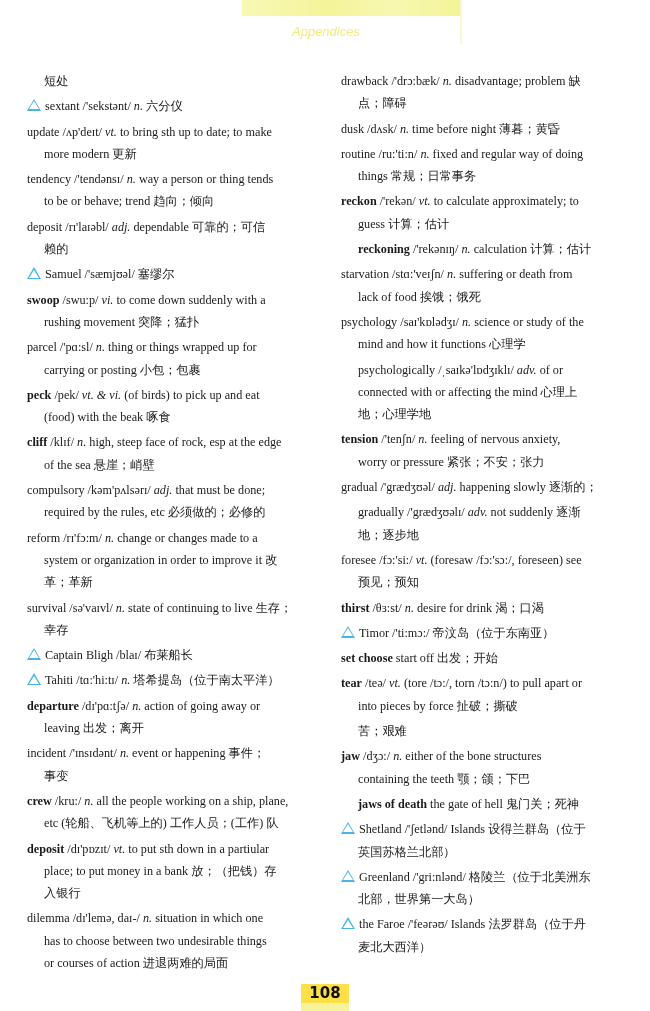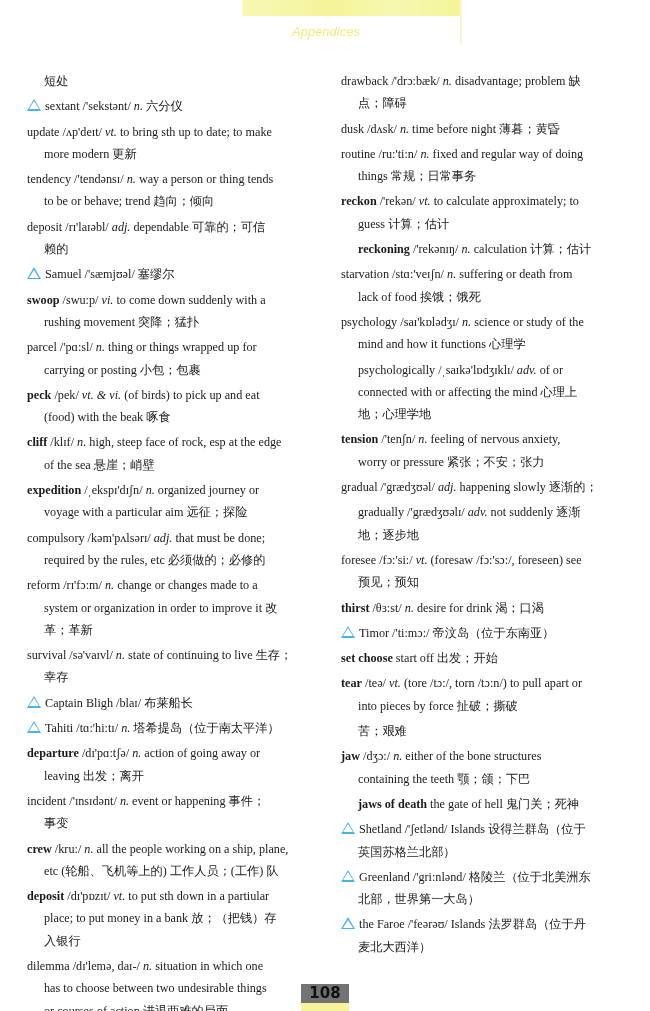--- a/index.html
+++ b/index.html
@@ -39,21 +39,21 @@
     }
     .tri::after {
       content: ""; position: absolute; left: -5px; top: 2.2px;
       border-left: 5px solid transparent; border-right: 5px solid transparent;
       border-bottom: 8.5px solid #ffffff;
     }
     .page-num-box {
       position: absolute; left: 301px; top: 984px; width: 48px; height: 27px;
     }
     .page-num {
-      position: absolute; left: 0; top: 0; width: 48px; height: 19px; background: #737373;
+      position: absolute; left: 0; top: 0; width: 48px; height: 19px; background: #fde047;
       text-align: center; font-family: "DejaVu Sans", sans-serif; font-weight: bold;
       font-size: 15px; line-height: 19px; color: #111;
     }
     .page-num-strip {
       position: absolute; left: 0; top: 19px; width: 48px; height: 8px; background: #f6f39a;
     }
   </style>
 </head>
 <body>
 
@@ -91,24 +91,20 @@
       <span class="line"><span class="hw">parcel</span> <span class="pron">/'pɑ:sl/</span> <span class="pos">n.</span> <span class="def">thing or things wrapped up for</span></span>
       <span class="line cont">carrying or posting 小包；包裹</span>
     </div>
     <div class="entry">
       <span class="line"><span class="hw bold">peck</span> <span class="pron">/pek/</span> <span class="pos">vt. &amp; vi.</span> <span class="def">(of birds) to pick up and eat</span></span>
       <span class="line cont">(food) with the beak 啄食</span>
     </div>
     <div class="entry">
       <span class="line"><span class="hw bold">cliff</span> <span class="pron">/klɪf/</span> <span class="pos">n.</span> <span class="def">high, steep face of rock, esp at the edge</span></span>
       <span class="line cont">of the sea 悬崖；峭壁</span>
-    </div>
-    <div class="entry">
-      <span class="line"><span class="hw bold">expedition</span> <span class="pron">/ˌekspɪ'dɪʃn/</span> <span class="pos">n.</span> <span class="def">organized journey or</span></span>
-      <span class="line cont">voyage with a particular aim 远征；探险</span>
     </div>
     <div class="entry">
       <span class="line"><span class="hw">compulsory</span> <span class="pron">/kəm'pʌlsərɪ/</span> <span class="pos">adj.</span> <span class="def">that must be done;</span></span>
       <span class="line cont">required by the rules, etc 必须做的；必修的</span>
     </div>
     <div class="entry">
       <span class="line"><span class="hw">reform</span> <span class="pron">/rɪ'fɔ:m/</span> <span class="pos">n.</span> <span class="def">change or changes made to a</span></span>
       <span class="line cont">system or organization in order to improve it 改</span>
       <span class="line cont">革；革新</span>
     </div>

